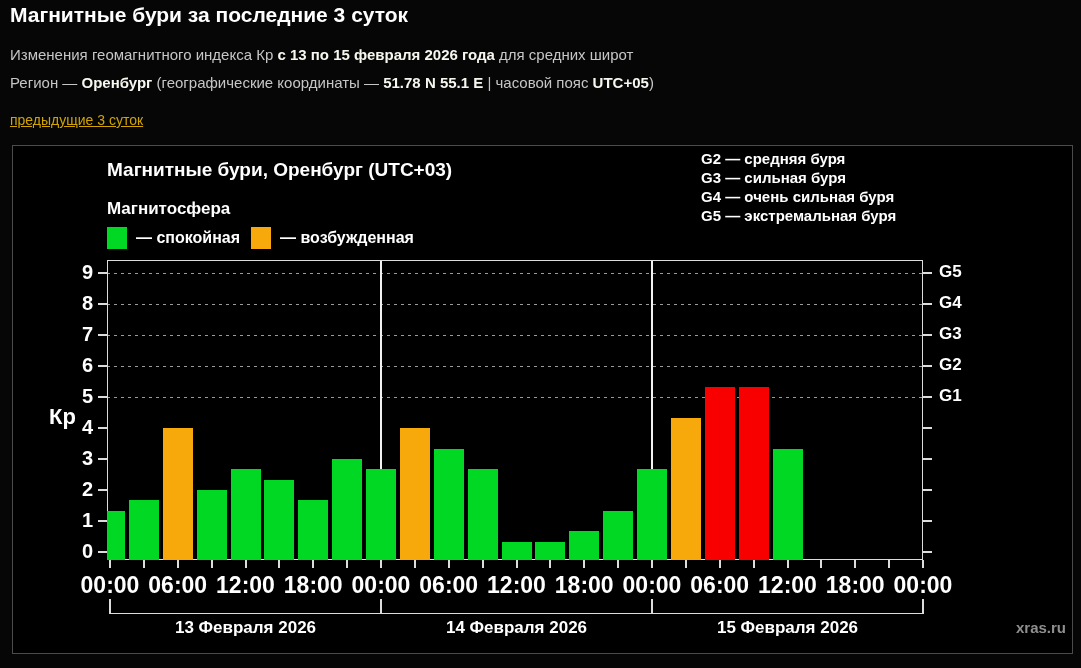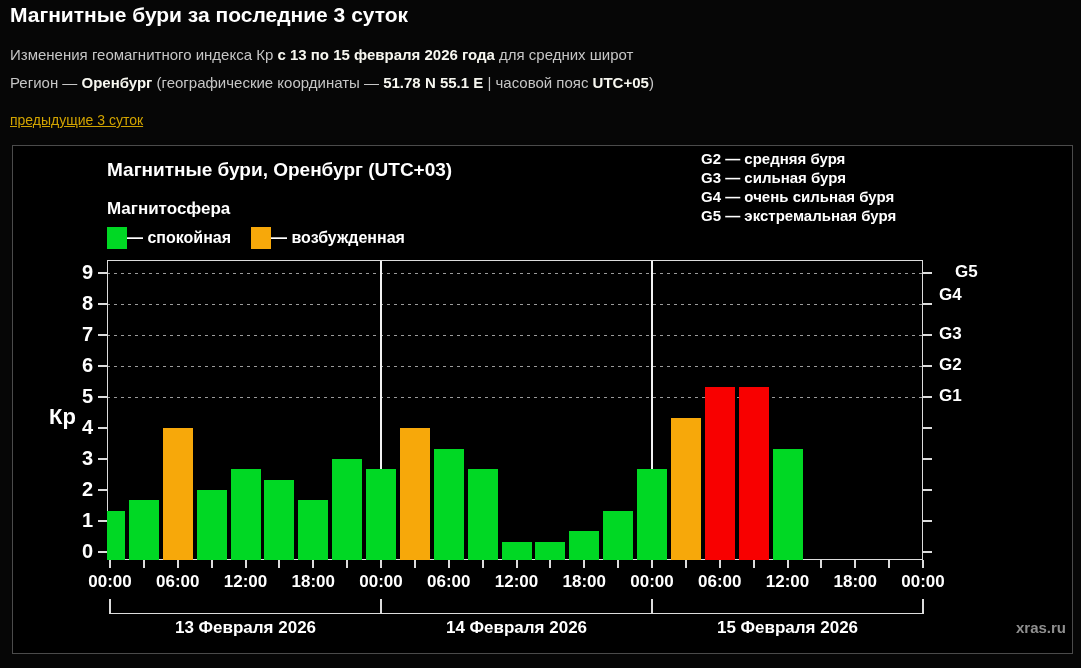--- a/index.html
+++ b/index.html
@@ -8,41 +8,41 @@
   .abs{position:absolute;}
   
   .page-title{left:10px;top:3px;font-size:21px;font-weight:bold;color:#ffffff;}
   .subline{left:10px;font-size:15px;color:#c6c6c6;white-space:nowrap;}
   .subline b{color:#f7f7f0;font-weight:bold;}
   .prev-link{left:10px;top:112px;font-size:14px;color:#d2a400;text-decoration:underline;cursor:pointer;}
   
   .panel{left:12px;top:145px;width:1059px;height:507px;background:#000;border:1px solid #4b4b4b;}
   .chart-title{left:94px;top:13px;font-size:19px;font-weight:bold;color:#fff;white-space:nowrap;}
   .magneto-label{left:94px;top:53px;font-size:17px;font-weight:bold;color:#fff;}
-  .legend-item{top:80px;height:24px;display:flex;align-items:center;}
+  .legend-item{top:80px;height:24px;display:flex;align-items:center;gap:9px;}
   .legend-swatch{width:20px;height:22px;display:inline-block;}
   .legend-label{font-size:16px;font-weight:bold;color:#fff;white-space:nowrap;}
   .g-legend{left:688px;top:3px;}
   .g-line{font-size:15px;font-weight:bold;color:#fff;line-height:19px;white-space:nowrap;}
   
   .plot-wrap{left:94px;top:114px;width:816px;height:300px;}
   .plot-frame{position:absolute;left:0;top:0;right:0;bottom:0;border:1px solid #dcdcdc;box-sizing:border-box;}
   .plot-clip{position:absolute;left:0;top:0;width:816px;height:300px;overflow:hidden;}
   .gridline{position:absolute;left:0;width:100%;height:1px;
             background-image:repeating-linear-gradient(to right,#9b9b9b 0 3px,transparent 3px 7px);}
   .day-sep{position:absolute;top:0;bottom:0;width:2px;background:#f2f2f2;}
   .kp-bar{position:absolute;bottom:0;width:30px;z-index:2;}
   .ytick{position:absolute;height:2px;background:#dcdcdc;}
   .ylab{position:absolute;width:46px;text-align:right;font-size:20px;font-weight:bold;color:#fff;}
   .glab{position:absolute;font-size:17px;font-weight:bold;color:#fff;}
   .xtick{position:absolute;top:300px;width:2px;height:8px;background:#dcdcdc;}
   .kp-axis-title{left:36px;top:258px;font-size:22px;font-weight:bold;color:#fff;}
   
   .xaxis-extra{left:94px;top:414px;width:816px;height:93px;}
-  .time-label{position:absolute;top:12px;width:68px;text-align:center;font-size:17px;font-weight:bold;color:#fff;}
+  .time-label{position:absolute;top:12px;width:68px;text-align:center;font-size:23px;font-weight:bold;color:#fff;}
   .bracket-line{position:absolute;top:53px;height:1px;background:#dcdcdc;}
   .bracket-tick{position:absolute;top:39px;height:15px;width:2px;background:#dcdcdc;}
   .day-label{position:absolute;top:58px;width:260px;text-align:center;font-size:17px;font-weight:bold;color:#fff;white-space:nowrap;}
   .xras{left:1003px;top:473px;font-size:15px;font-weight:bold;color:#8f8f8f;text-decoration:none;cursor:pointer;}
 </style>
 </head>
 <body>
 
 <div class="abs page-title">Магнитные бури за последние 3 суток</div>
 
@@ -103,22 +103,22 @@
         <div class="kp-bar" title="Kp 2.67" style="left: 530px; height: 90.77px; background: rgb(0, 216, 36);"></div>
         <div class="kp-bar" title="Kp 4.33" style="left: 563.875px; height: 142.23px; background: rgb(247, 168, 10);"></div>
         <div class="kp-bar" title="Kp 5.33" style="left: 597.75px; height: 173.23px; background: rgb(248, 0, 0);"></div>
         <div class="kp-bar" title="Kp 5.33" style="left: 631.625px; height: 173.23px; background: rgb(248, 0, 0);"></div>
         <div class="kp-bar" title="Kp 3.33" style="left: 665.5px; height: 111.23px; background: rgb(0, 216, 36);"></div>
       </div>
     <div class="plot-frame"></div>
   <div class="glab" style="left: 832px; top: 126px;">G1</div>
       <div class="glab" style="left: 832px; top: 95px;">G2</div>
       <div class="glab" style="left: 832px; top: 64px;">G3</div>
-      <div class="glab" style="left: 832px; top: 25px; text-align: right;">G4</div>
-      <div class="glab" style="left: 832px; top: 2px; margin-left: 16px;">G5</div>
+      <div class="glab" style="left: 832px; top: 33px; text-align: right;">G4</div>
+      <div class="glab" style="left: 832px; top: 2px;">G5</div>
       <div class="ytick" style="left: -9px; width: 9px; top: 291px;"></div>
       <div class="ytick" style="left: 816px; width: 9px; top: 291px;"></div>
       <div class="ylab" style="left: -60px; top: 280px;">0</div>
       <div class="ytick" style="left: -9px; width: 9px; top: 260px;"></div>
       <div class="ytick" style="left: 816px; width: 9px; top: 260px;"></div>
       <div class="ylab" style="left: -60px; top: 249px;">1</div>
       <div class="ytick" style="left: -9px; width: 9px; top: 229px;"></div>
       <div class="ytick" style="left: 816px; width: 9px; top: 229px;"></div>
       <div class="ylab" style="left: -60px; top: 218px;">2</div>
       <div class="ytick" style="left: -9px; width: 9px; top: 198px;"></div>

